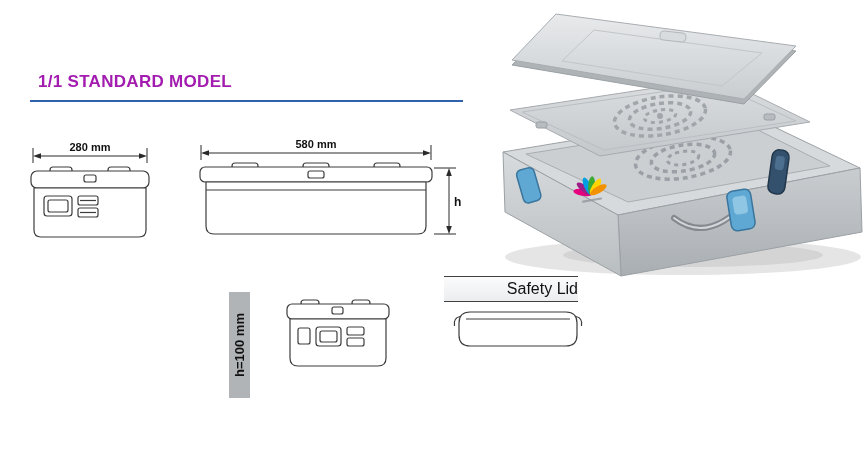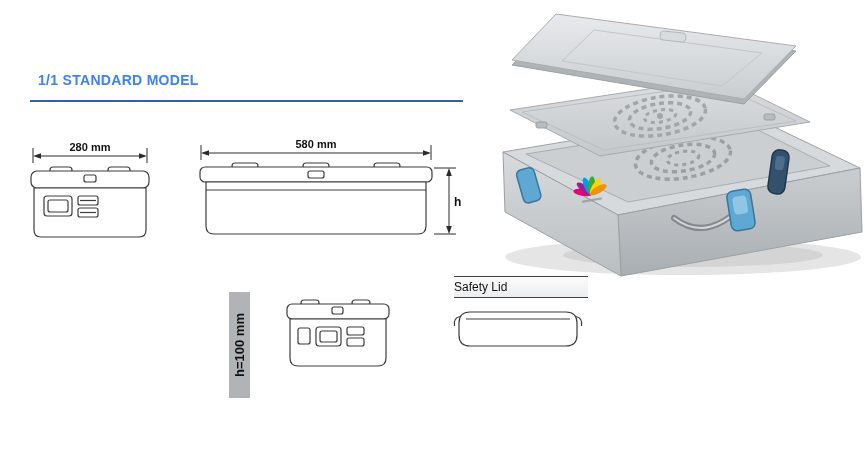--- a/index.html
+++ b/index.html
@@ -11,24 +11,24 @@
     width: 865px;
     height: 449px;
     background: #ffffff;
     overflow: hidden;
   }
 
   .title {
     position: absolute;
     left: 38px;
     top: 72px;
-    font-size: 14px;
+    font-size: 17px;
     font-weight: bold;
     letter-spacing: .3px;
-    color: #3b82f6;
+    color: #a21caf;
     white-space: nowrap;
   }
   .title-rule {
     position: absolute;
     left: 30px;
     top: 100px;
     width: 433px;
     height: 2px;
     background: #2f62ac;
   }
@@ -44,24 +44,24 @@
     fill: #111111;
     font-family: "Liberation Sans", sans-serif;
     font-size: 11px;
     font-weight: bold;
   }
   .drawings text.bar-text { font-size: 13px; fill: #101010; }
   .drawings text.h-text { font-size: 12px; }
 
   .section-header {
     position: absolute;
-    left: 454px;
+    left: 444px;
     width: 134px;
-    text-align: left;
-    font-size: 12px;
+    text-align: right;
+    font-size: 16px;
     color: #111111;
     border-top: 1.5px solid #3f3f3f;
     border-bottom: 1.5px solid #3f3f3f;
     padding: 3px 0;
     background: linear-gradient(#fbfbfc, #ebedee);
   }
   .section-header.safety { top: 276px; }
   .section-header.boxh   { top: 366px; }
 
   .photo {

